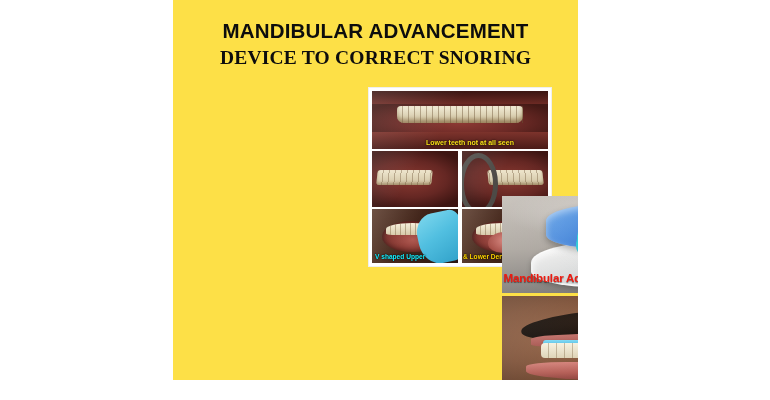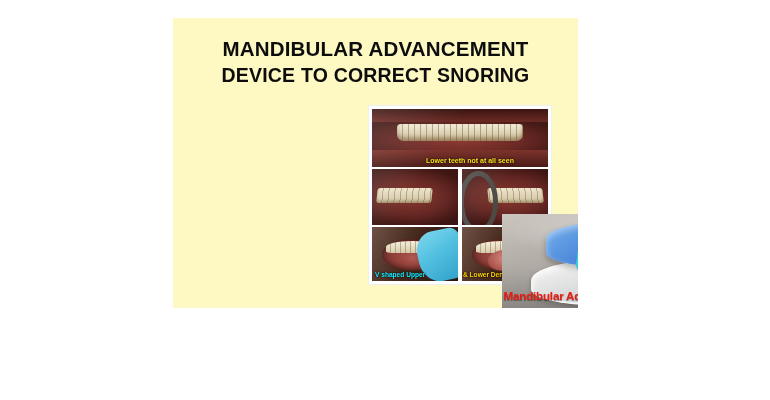--- a/index.html
+++ b/index.html
@@ -20,39 +20,38 @@
     position: absolute;
     left: 0; top: 0;
     width: 770px; height: 400px;
     background: #ffffff;
   }
 
   
   #poster {
     position: absolute;
     left: 173px; top: 0;
-    width: 405px; height: 290px;
-    background: #fef9c3;
+    width: 405px; height: 380px;
+    background: #fde047;
     overflow: hidden;
-    margin-top: 18px;
   }
 
   
   #headline {
     position: absolute;
     left: 0; top: 17px;
     width: 405px;
     text-align: center;
     color: #0d0d0d;
     font-weight: bold;
     font-size: 20.5px;
     line-height: 27px;
     letter-spacing: 0.2px;
   }
-  #headline .l2 { font-size: 19.5px; }
+  #headline .l2 { font-size: 19.5px; font-family: Liberation Serif, serif; }
 
   
   #bodycopy {
     position: absolute;
     left: 385px; top: 96px;
     width: 190px;
     text-align: center;
     color: #0d0d0d;
     font-weight: bold;
     font-size: 14.2px;

